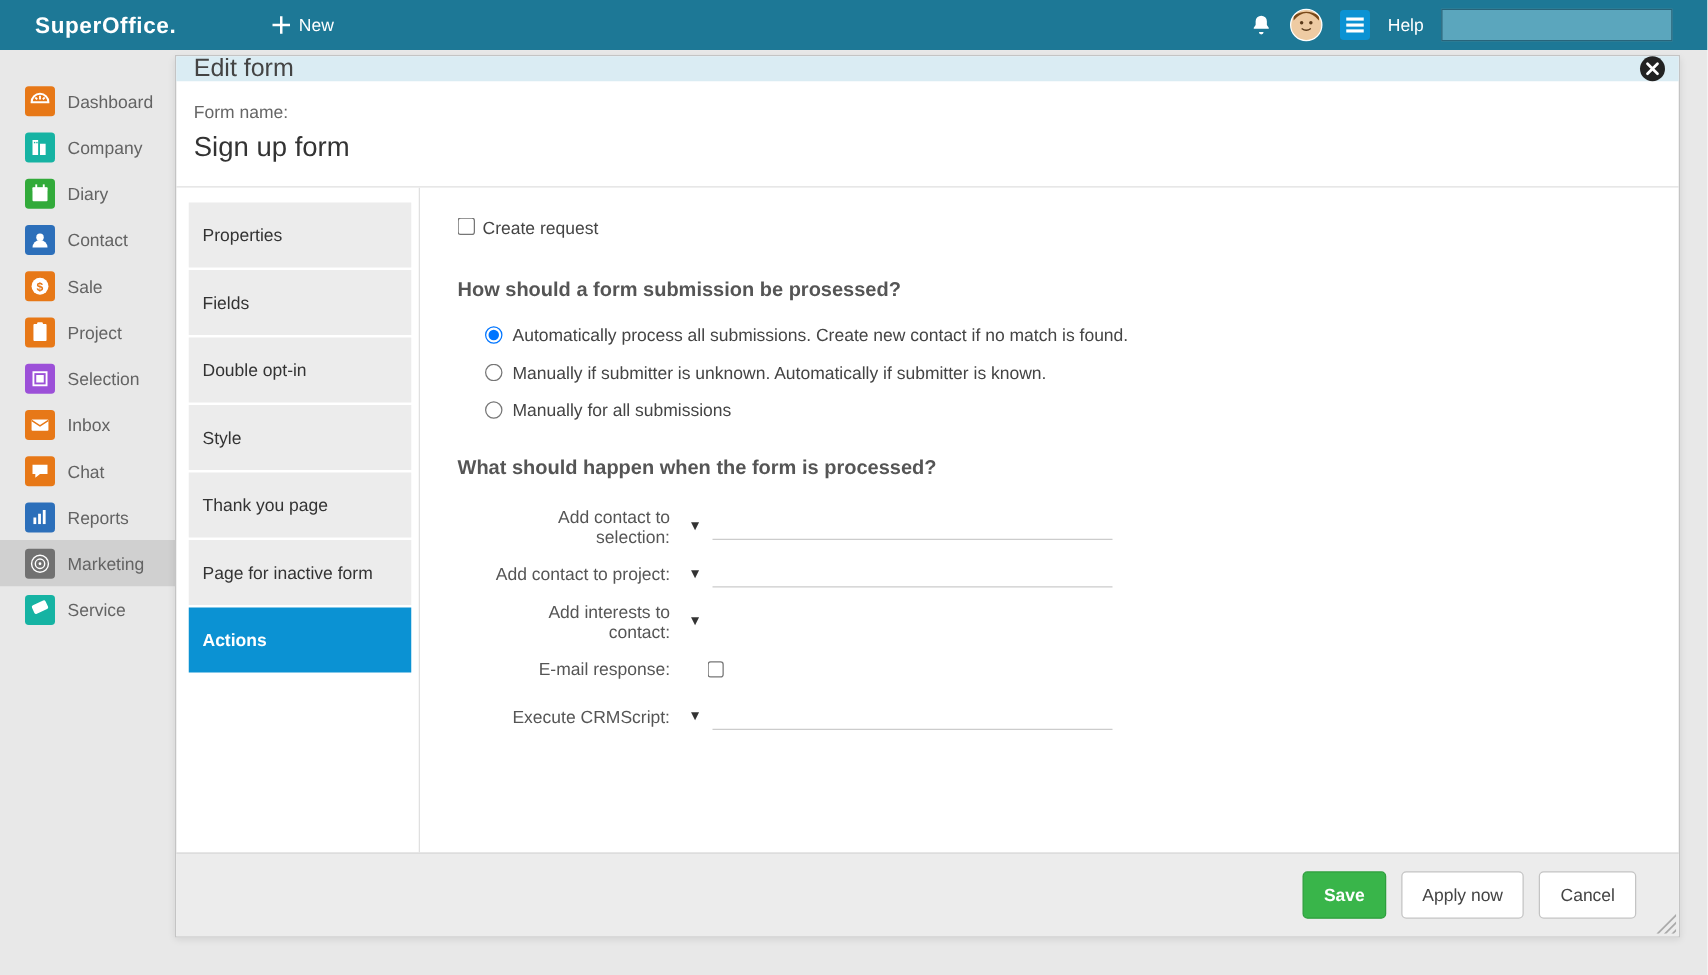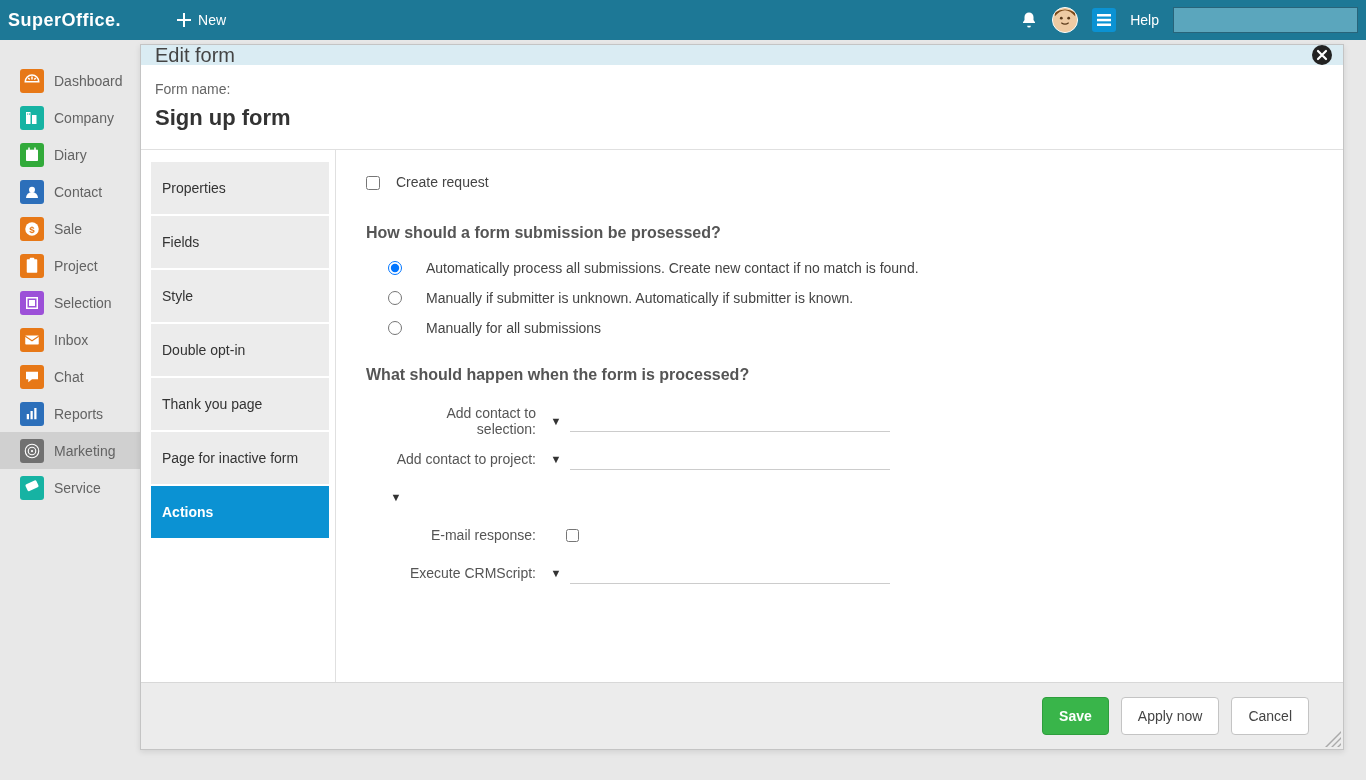--- a/index.html
+++ b/index.html
@@ -12,22 +12,23 @@
       overflow: hidden;
       position: relative;
     }
 
     
     .topbar {
       height: 40px;
       background: #1d7896;
       display: flex;
       align-items: center;
-      padding: 0 8px;
+      padding: 0 28px;
       color: #fff;
+      gap: 21px;
     }
     .logo {
       font-size: 18px;
       font-weight: 600;
       letter-spacing: 0.5px;
     }
     .logo-dot { font-weight: bold; }
     .new-btn {
       display: flex;
       align-items: center;
@@ -150,21 +151,21 @@
       border-bottom: 1px solid #e0e0e0;
     }
     .form-name-label {
       color: #666;
       font-size: 14px;
     }
     .form-name-value {
       font-size: 22px;
       color: #333;
       margin-top: 8px;
-      font-weight: 700;
+      font-weight: 400;
     }
 
     .modal-body {
       display: flex;
       flex: 1;
       overflow: hidden;
     }
     .tabs-col {
       width: 195px;
       padding: 12px 6px 12px 10px;
@@ -187,37 +188,37 @@
       font-weight: 600;
     }
 
     .content-col {
       flex: 1;
       padding: 24px 30px;
       overflow-y: auto;
     }
     .checkbox-row {
       display: flex;
-      align-items: flex-end;
-      gap: 16px;
+      align-items: flex-start;
+      gap: 6px;
       color: #444;
       margin-bottom: 34px;
     }
     .checkbox-row input { width: 14px; height: 14px; }
     .section-title {
       font-size: 16px;
       font-weight: 600;
       color: #555;
       margin-bottom: 18px;
     }
     .radio-group { padding-left: 22px; margin-bottom: 30px; }
     .radio-row {
       display: flex;
       align-items: center;
-      gap: 24px;
+      gap: 8px;
       color: #444;
       margin-bottom: 14px;
     }
     .radio-row input { width: 14px; height: 14px; }
 
     .field-grid {
       padding-left: 20px;
     }
     .field-row {
       display: flex;
@@ -452,22 +453,22 @@
 
   <div class="form-name-section">
     <div class="form-name-label">Form name:</div>
     <div class="form-name-value">Sign up form</div>
   </div>
 
   <div class="modal-body">
     <div class="tabs-col" id="tabs-col">
         <div class="tab">Properties</div>
         <div class="tab">Fields</div>
+        <div class="tab">Double opt-in</div>
         <div class="tab">Style</div>
-        <div class="tab">Double opt-in</div>
         <div class="tab">Thank you page</div>
         <div class="tab">Page for inactive form</div>
         <div class="tab active">Actions</div>
       </div>
 
     <div class="content-col">
       <label class="checkbox-row">
         <input type="checkbox" style="">
         <span>Create request</span>
       </label>
@@ -494,20 +495,21 @@
             <div class="field-label">Add contact to selection:</div>
             <span class="dropdown-arrow">▼</span>
             <input class="field-input" style="">
           </div>
           <div class="field-row">
             <div class="field-label">Add contact to project:</div>
             <span class="dropdown-arrow">▼</span>
             <input class="field-input" style="">
           </div>
           <div class="field-row">
+            <div class="field-label">Add interests to contact:</div>
             <span class="dropdown-arrow">▼</span>
           </div>
           <div class="field-row">
             <div class="field-label">E-mail response:</div>
             <span class="dropdown-arrow"></span>
             <input type="checkbox" style="">
           </div>
           <div class="field-row">
             <div class="field-label">Execute CRMScript:</div>
             <span class="dropdown-arrow">▼</span>

